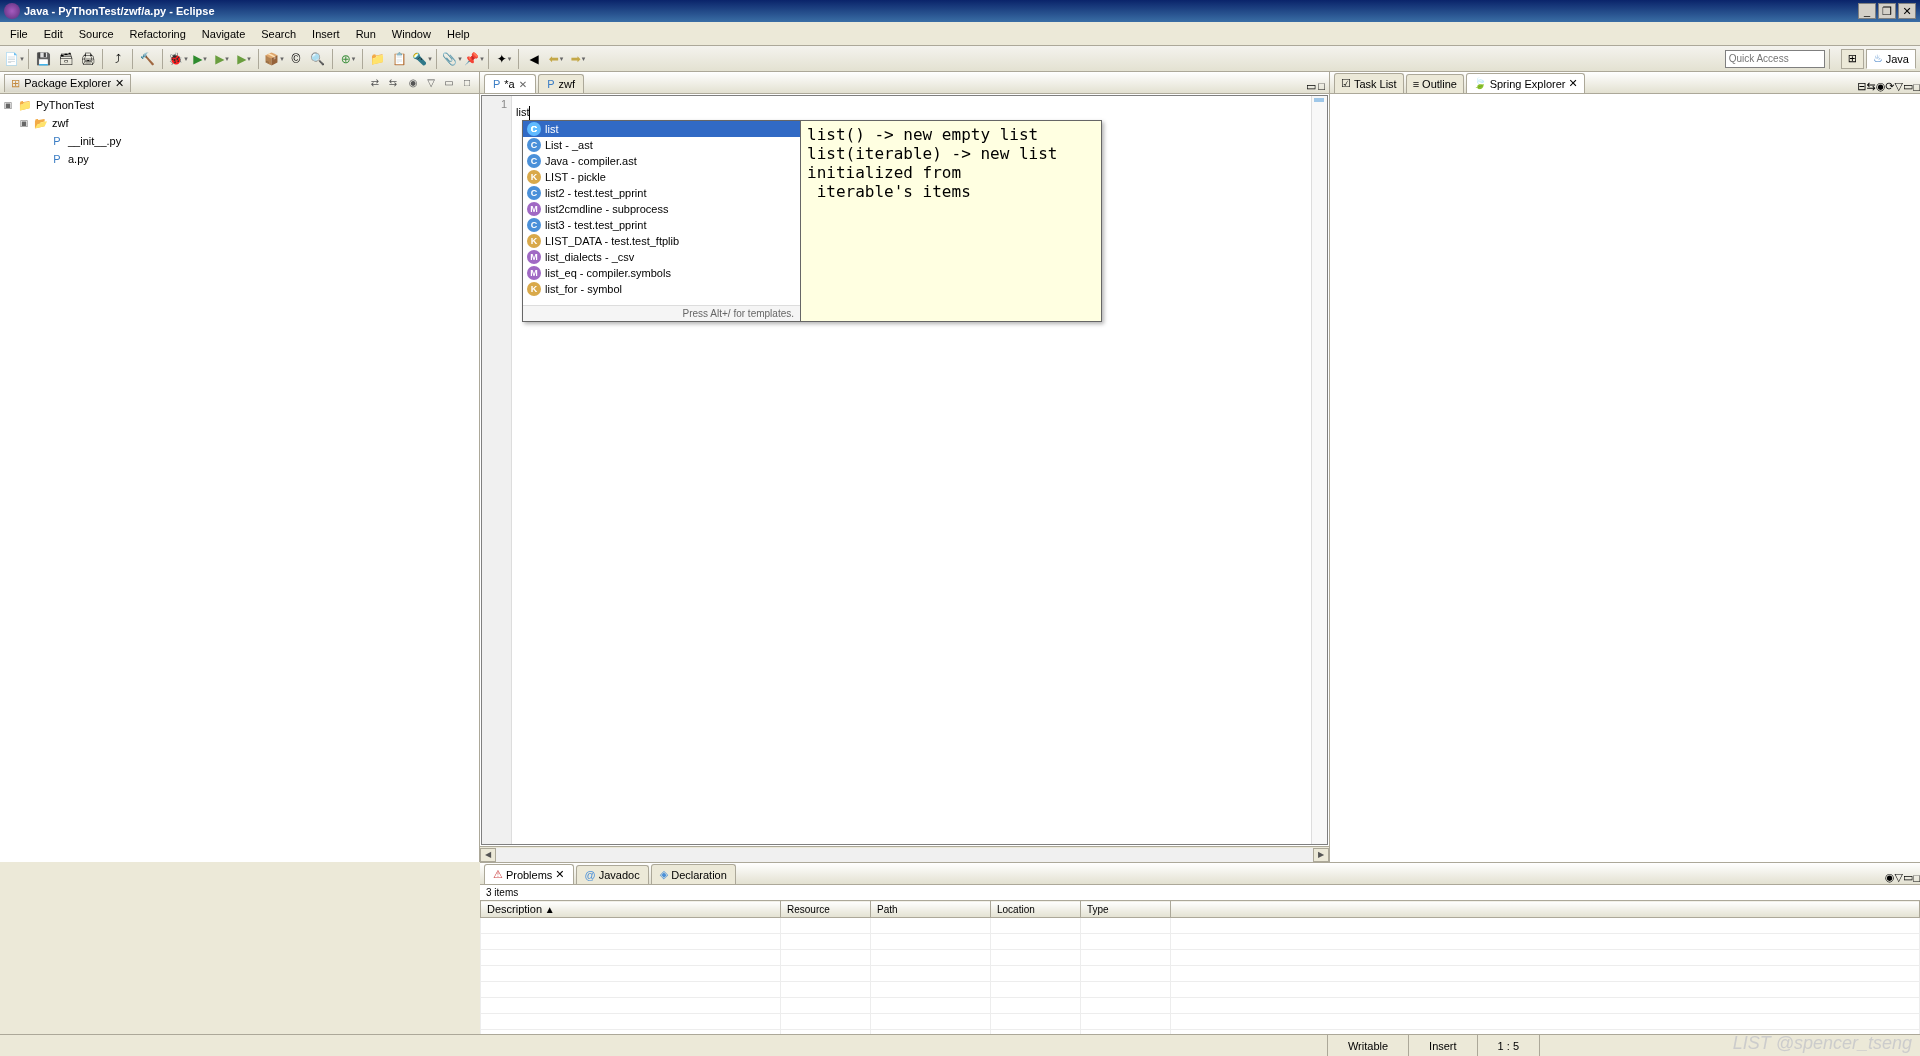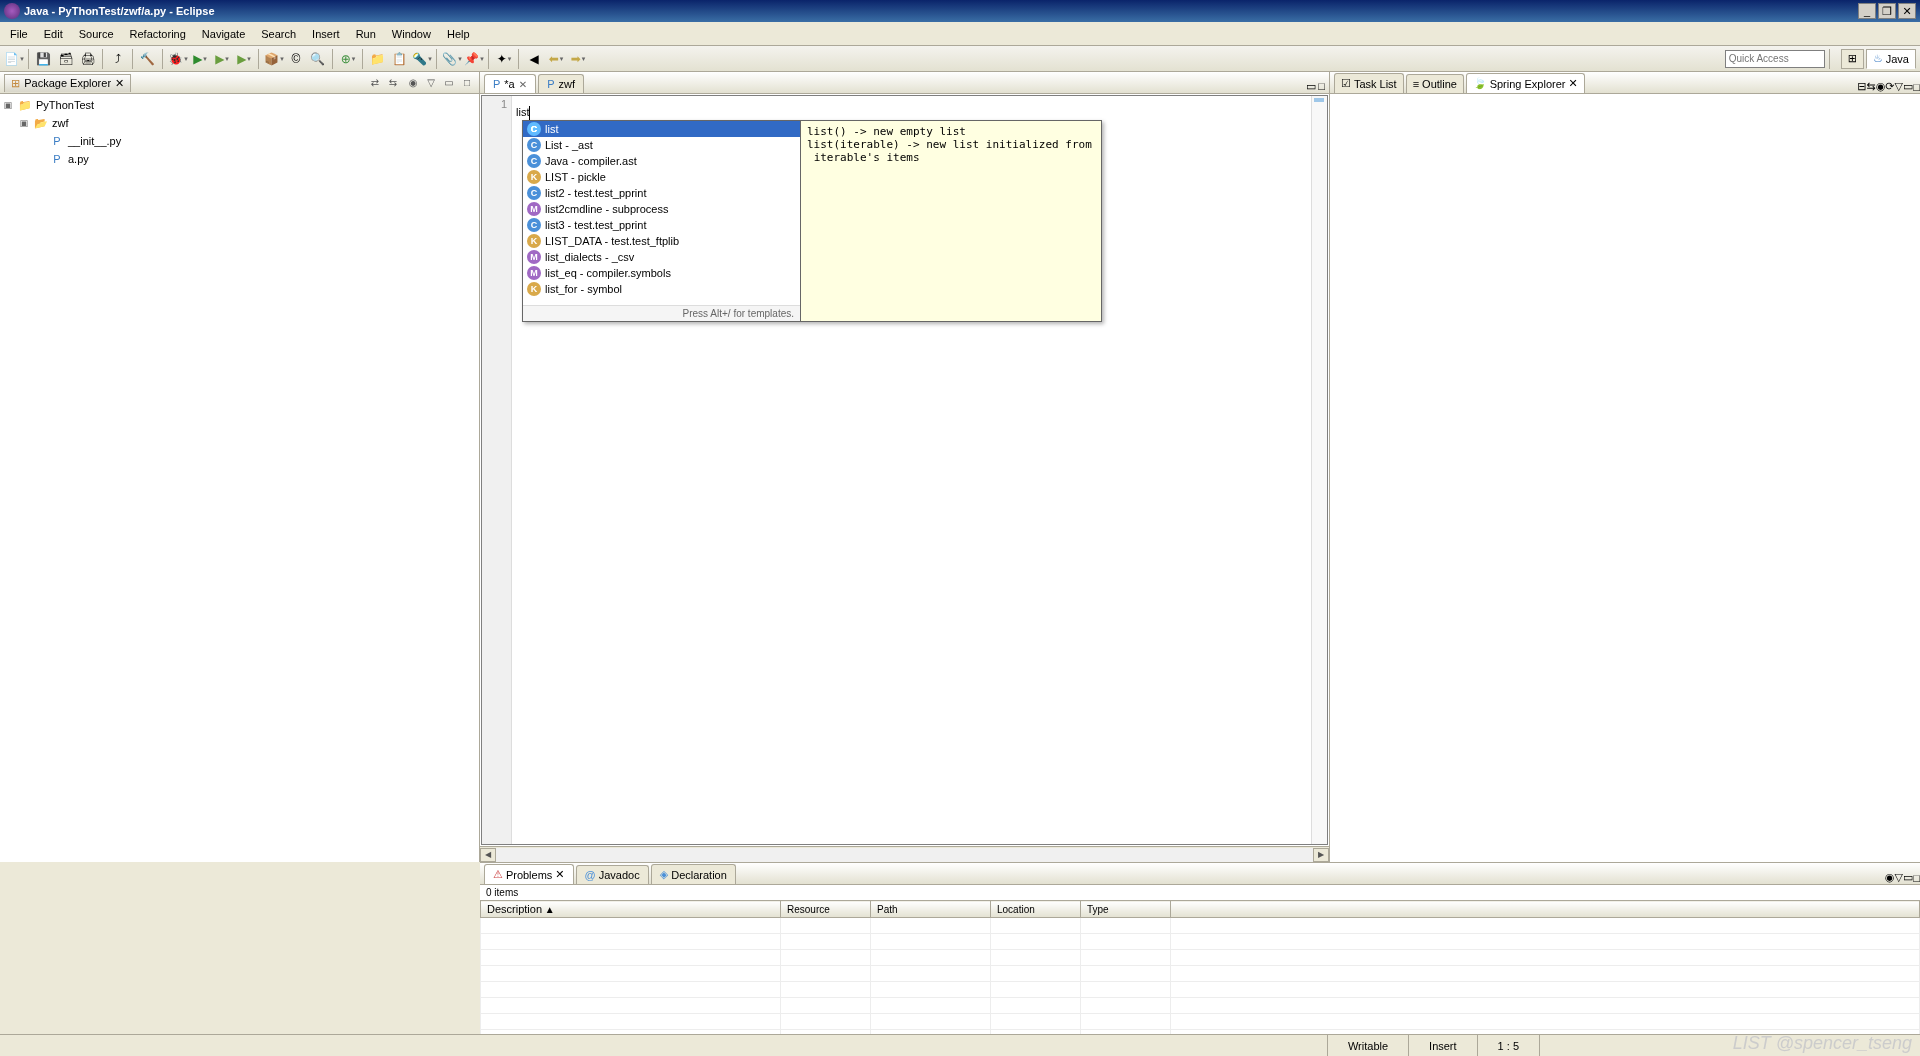--- a/index.html
+++ b/index.html
@@ -67,21 +67,21 @@
 .autocomplete { position:absolute; left:10px; top:16px; display:flex; border:1px solid #666; box-shadow:2px 2px 4px rgba(0,0,0,0.3); z-index:100; }
 .ac-list { width:278px; height:200px; background:#fff; overflow-y:scroll; border-right:1px solid #666; display:flex; flex-direction:column; }
 .ac-item { display:flex; align-items:center; gap:4px; padding:1px 4px; cursor:pointer; font-family:Consolas,monospace; font-size:11px; }
 .ac-item.selected { background:#316ac5; color:#fff; }
 .ac-item.selected .ac-ico { filter:brightness(1.3); }
 .ac-ico { width:14px; height:14px; border-radius:50%; display:flex; align-items:center; justify-content:center; font-size:9px; font-weight:bold; color:#fff; flex-shrink:0; }
 .ico-c { background:#4a90d9; }
 .ico-m { background:#a069c4; }
 .ico-k { background:#d9a94a; }
 .ac-hint { font-size:10px; color:#666; text-align:right; padding:2px 6px; border-top:1px solid #ddd; background:#f5f5f5; margin-top:auto; }
-.ac-doc { width:300px; background:#ffffe1; padding:4px 6px; font-family:Consolas,monospace; font-size:11px; white-space:pre-wrap; }
+.ac-doc { width:300px; background:#ffffe1; padding:4px 6px; font-family:Consolas,monospace; font-size:16px; white-space:pre-wrap; }
 
 .outline-strip { width:16px; background:#f8f8f8; border-left:1px solid #ddd; position:relative; }
 .outline-strip .mark { position:absolute; left:2px; top:2px; width:10px; height:4px; background:#9fc7e8; }
 .hscroll { height:16px; background:#ece9d8; border-top:1px solid #aca899; display:flex; align-items:center; }
 .hscroll .arrow { width:16px; height:14px; background:#ece9d8; border:1px solid #aca899; display:flex; align-items:center; justify-content:center; font-size:8px; color:#555; }
 .hscroll .track { flex:1; height:14px; background:#f0f0f0; }
 
 
 .right-tabs { height:22px; background:linear-gradient(to bottom,#fff,#e3e1d1); border-bottom:1px solid #aca899; display:flex; align-items:flex-end; padding-left:4px; }
 .right-tab { display:flex; align-items:center; gap:3px; padding:3px 6px; background:#ece9d8; border:1px solid #aca899; border-bottom:none; border-radius:3px 3px 0 0; cursor:pointer; margin-right:2px; font-size:10px; }
@@ -350,21 +350,21 @@
     <div class="bottom-tab">
         <span style="color:#4a90d9;">◈</span>
         <span>Declaration</span>
       </div>
     <div class="spacer" style="flex:1;"></div>
     <div class="vbtn">◉</div>
     <div class="vbtn">▽</div>
     <div class="vbtn">▭</div>
     <div class="vbtn">□</div>
   </div>
-  <div class="bottom-count">0 items</div>
+  <div class="bottom-count">3 items</div>
   <div class="problems-table">
     <table>
       <thead>
           <tr>
         <th style="width:300px;"><span>Description</span> ▲</th>
         <th style="width:90px;">Resource</th>
         <th style="width:120px;">Path</th>
         <th style="width:90px;">Location</th>
         <th style="width:90px;">Type</th>
         <th></th>

